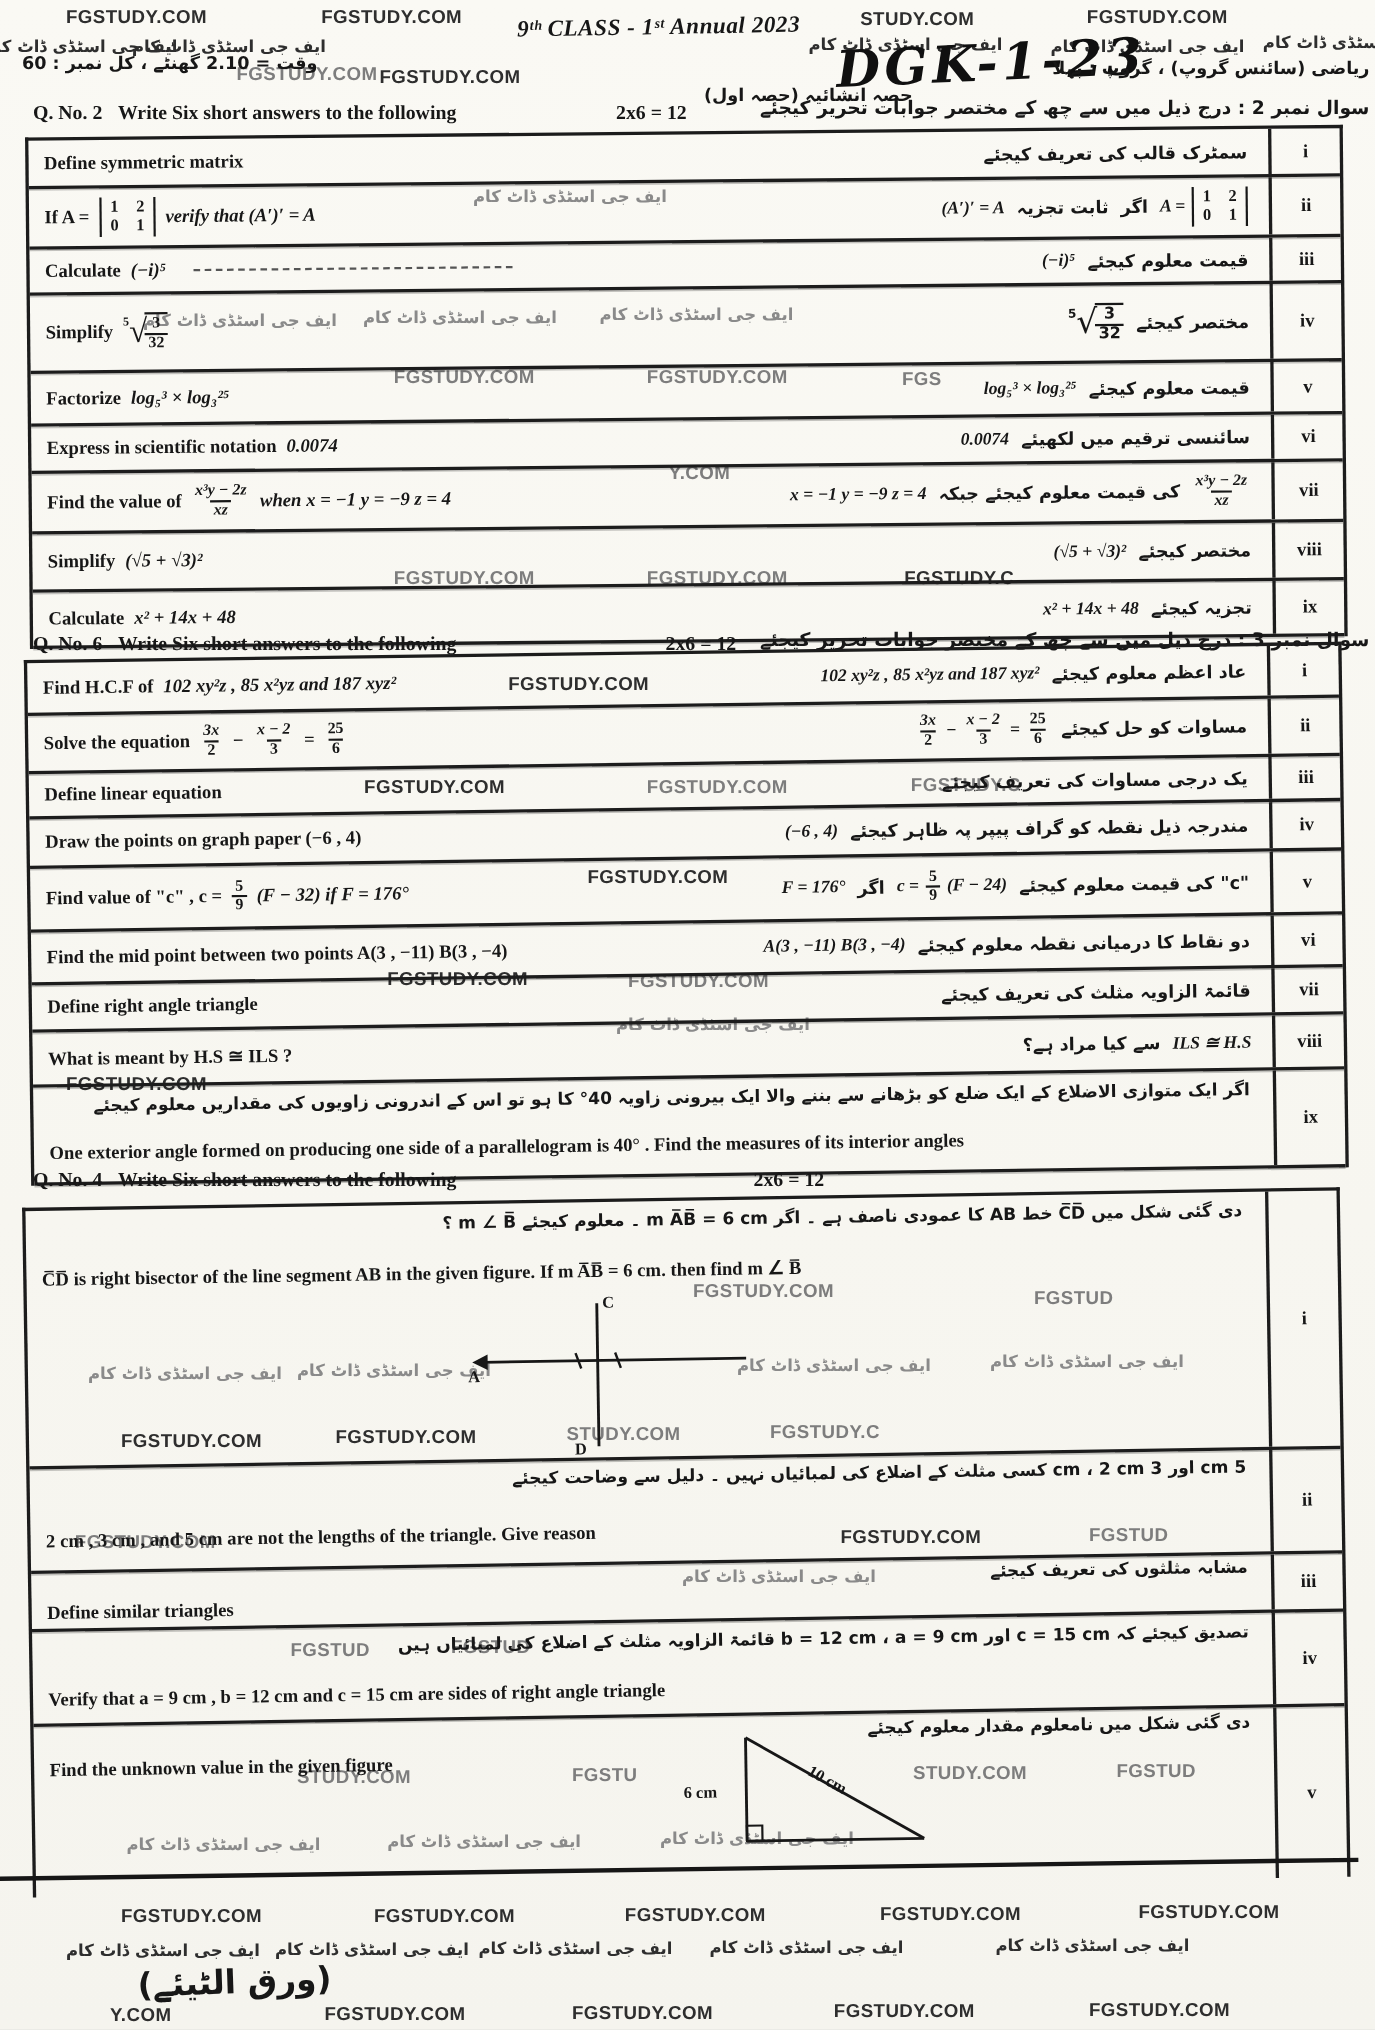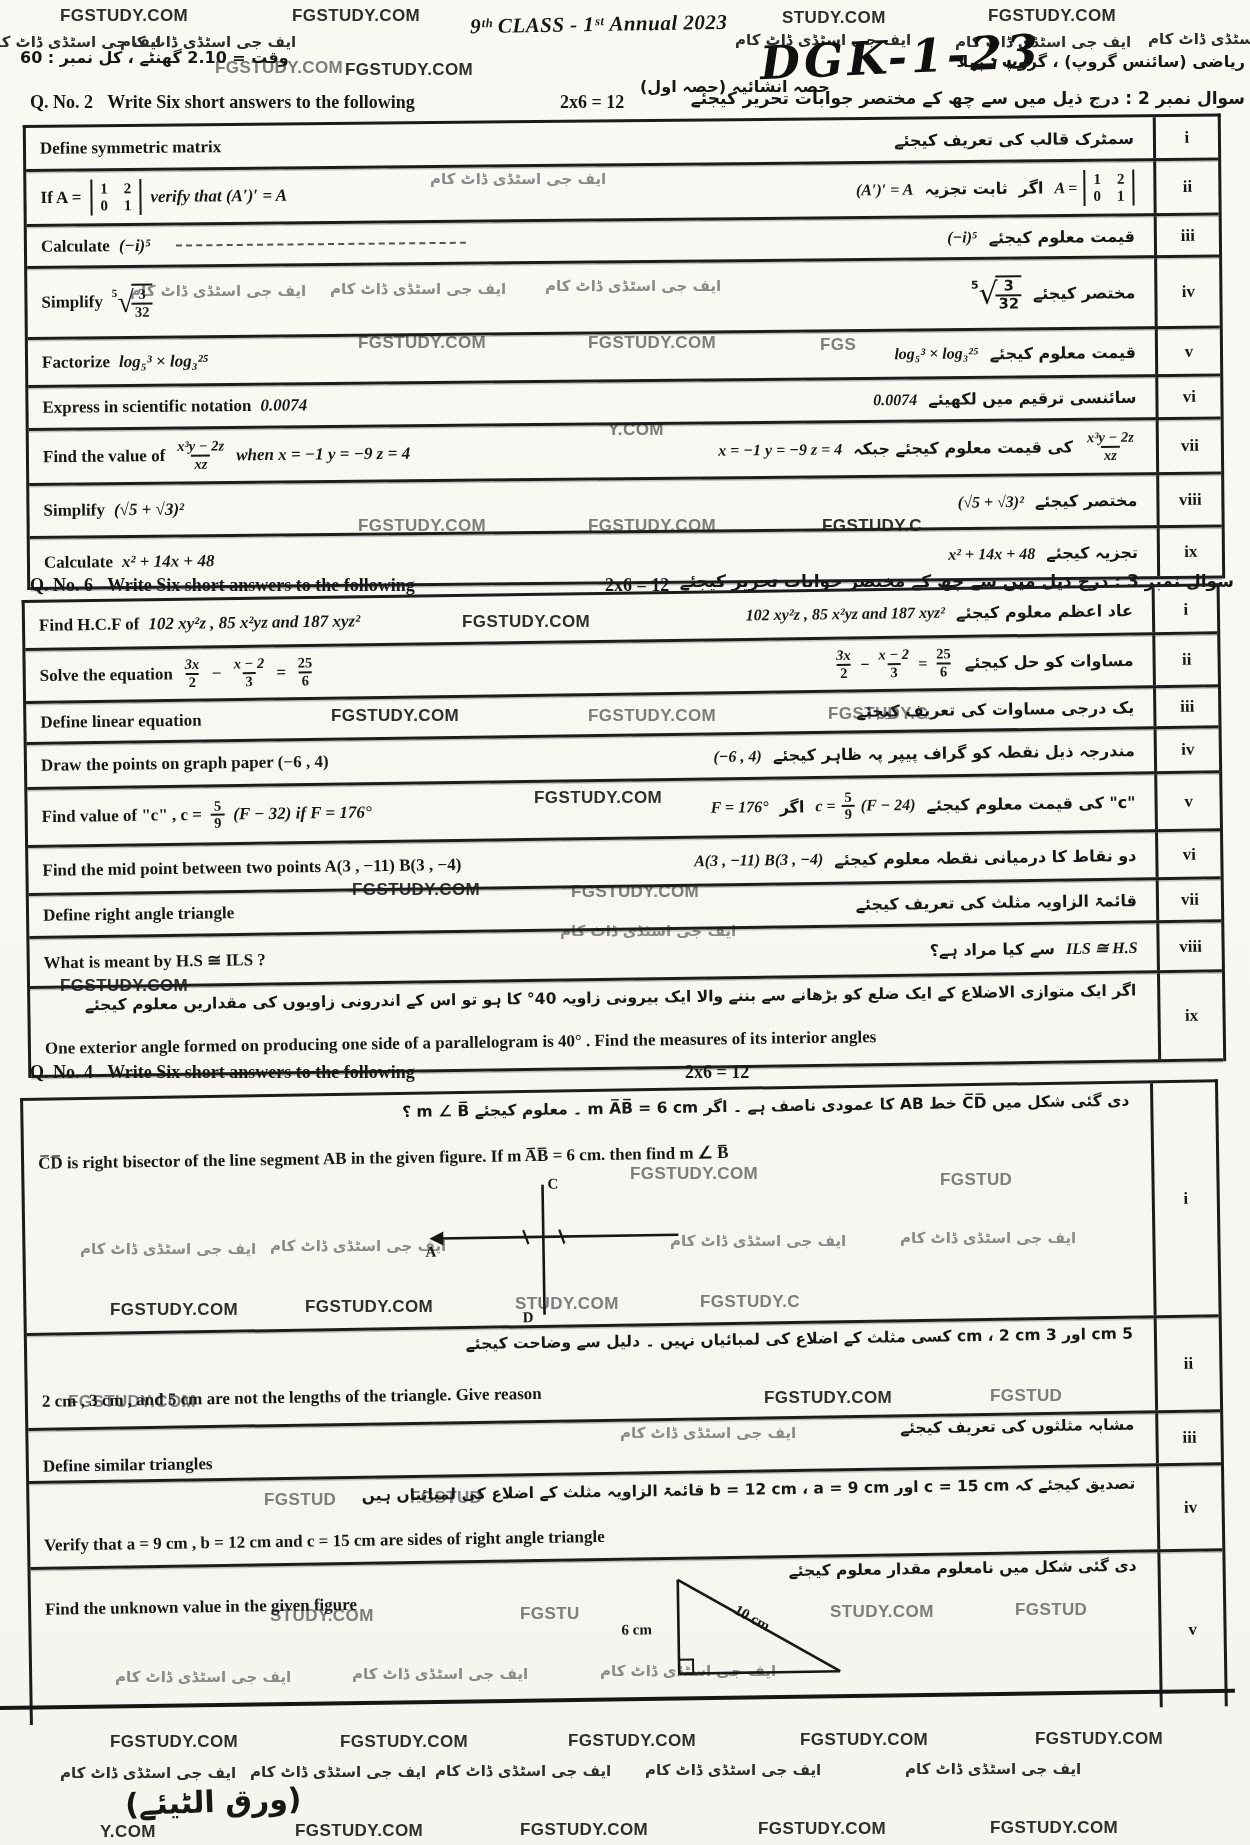--- a/index.html
+++ b/index.html
@@ -300,21 +300,21 @@
         <span class="fml">x² + 14x + 48</span>
       </div>
       <div class="numcell">ix</div>
     </div>
   </div>
 
   <div class="qhead" style="left:30px;top:575px;width:1215px">
     <span class="qno">Q. No. 6</span>
     <span>Write Six short answers to the following</span>
     <span class="qmarks" style="left:575px;top:0">2x6 = 12</span>
-    <span class="qur" style="right:11px;top:-4px">سوال نمبر 3 : درج ذیل میں سے چھ کے مختصر جوابات تحریر کیجئے</span>
+    <span class="qur" style="right:0;top:-4px">سوال نمبر 3 : درج ذیل میں سے چھ کے مختصر جوابات تحریر کیجئے</span>
   </div>
 
   <div class="table" style="left:25px;top:600px;width:1192px;transform:rotate(-0.8deg)">
     <div class="trow" style="height:45px">
       <div class="enline">
         <span>Find H.C.F of</span>
         <span class="fml">102 xy²z , 85 x²yz and 187 xyz²</span>
       </div>
       <div class="urline">
         <span>عاد اعظم معلوم کیجئے</span>

